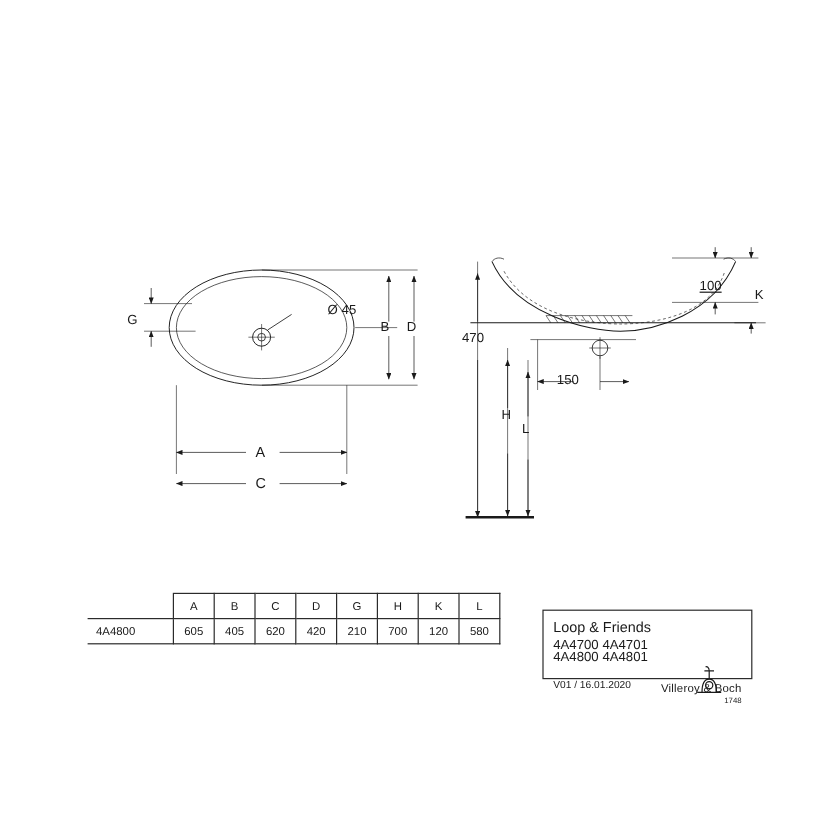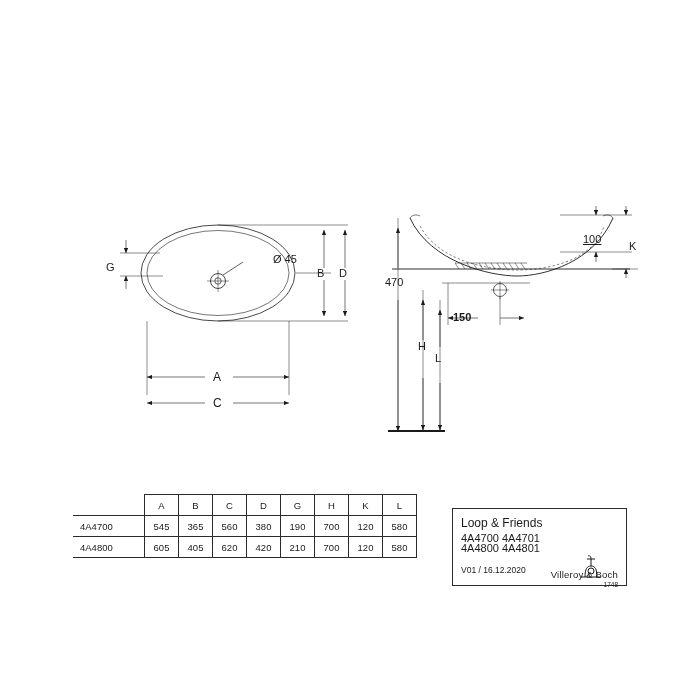--- a/index.html
+++ b/index.html
@@ -56,21 +56,21 @@
   #spec-table thead th.code-col { border-left: none; border-top: none; border-bottom: 1px solid #2b2b2b; }
   #spec-table tbody td.code-col { border-left: none; }
   #spec-table thead th.empty-head { border-top: none; }
 
   
   #title-block {
     position: absolute;
     left: 452px;
     top: 508px;
     width: 175px;
-    height: 78px;
+    height: 58px;
     border: 1px solid #2b2b2b;
     box-sizing: border-box;
   }
   #title-name {
     position: absolute;
     left: 8px; top: 7px;
     font-size: 12px;
     color: #1a1a1a;
   }
   #title-codes {
@@ -216,69 +216,58 @@
 <div class="lbl" style="left:106px; top:261px;">G</div>
 <div class="lbl" style="left:239px; top:253px;margin-left:34px;">Ø 45</div>
 <div class="lbl" style="left:317px; top:267px;">B</div>
 <div class="lbl" style="left:339px; top:267px;">D</div>
 <div class="lbl big" style="left:213px; top:370px;">A</div>
 <div class="lbl big" style="left:213px; top:396px;">C</div>
 
 <div class="lbl" style="left:385px; top:276px;">470</div>
 <div class="lbl" style="left:583px; top:233px;text-decoration:underline;">100</div>
 <div class="lbl" style="left:629px; top:240px;">K</div>
-<div class="lbl" style="left:453px; top:311px;font-weight:bold;">150</div>
+<div class="lbl" style="left:464px; top:311px;">150</div>
 <div class="lbl" style="left:418px; top:340px;">H</div>
 <div class="lbl" style="left:435px; top:352px;">L</div>
 
 <table id="spec-table">
   <thead>
     <tr>
       <th class="code-col empty-head"></th>
       <th class="dim-col">A</th>
       <th class="dim-col">B</th>
       <th class="dim-col">C</th>
       <th class="dim-col">D</th>
       <th class="dim-col">G</th>
       <th class="dim-col">H</th>
       <th class="dim-col">K</th>
       <th class="dim-col">L</th>
     </tr>
   </thead>
   <tbody>
     <tr>
-      <td class="code-col">4A4700</td>
-      <td class="dim-col">545</td>
-      <td class="dim-col">365</td>
-      <td class="dim-col">560</td>
-      <td class="dim-col">380</td>
-      <td class="dim-col">190</td>
-      <td class="dim-col">700</td>
-      <td class="dim-col">120</td>
-      <td class="dim-col">580</td>
-    </tr>
-    <tr>
       <td class="code-col">4A4800</td>
       <td class="dim-col">605</td>
       <td class="dim-col">405</td>
       <td class="dim-col">620</td>
       <td class="dim-col">420</td>
       <td class="dim-col">210</td>
       <td class="dim-col">700</td>
       <td class="dim-col">120</td>
       <td class="dim-col">580</td>
     </tr>
   </tbody>
 </table>
 
 <div id="title-block">
   <div id="title-name">Loop &amp; Friends</div>
   <div id="title-codes" style="white-space:pre-line;">4A4700 4A4701
 4A4800 4A4801</div>
-  <div id="title-rev">V01 / 16.12.2020</div>
+  <div id="title-rev">V01 / 16.01.2020</div>
   <div id="brand">
     <svg id="brand-mark" viewBox="0 0 34 26">
       <g stroke="#1a1a1a" fill="none" stroke-width="1">
         <path d="M7,24 L27,24"></path>
         <path d="M11,24 C11,16 13,13 17,13 C21,13 23,16 23,24"></path>
         <path d="M17,13 L17,6"></path>
         <path d="M13,6 L21,6"></path>
         <path d="M17,6 C17,3 15,2 14,3"></path>
         <circle cx="17" cy="18" r="3"></circle>
       </g>

